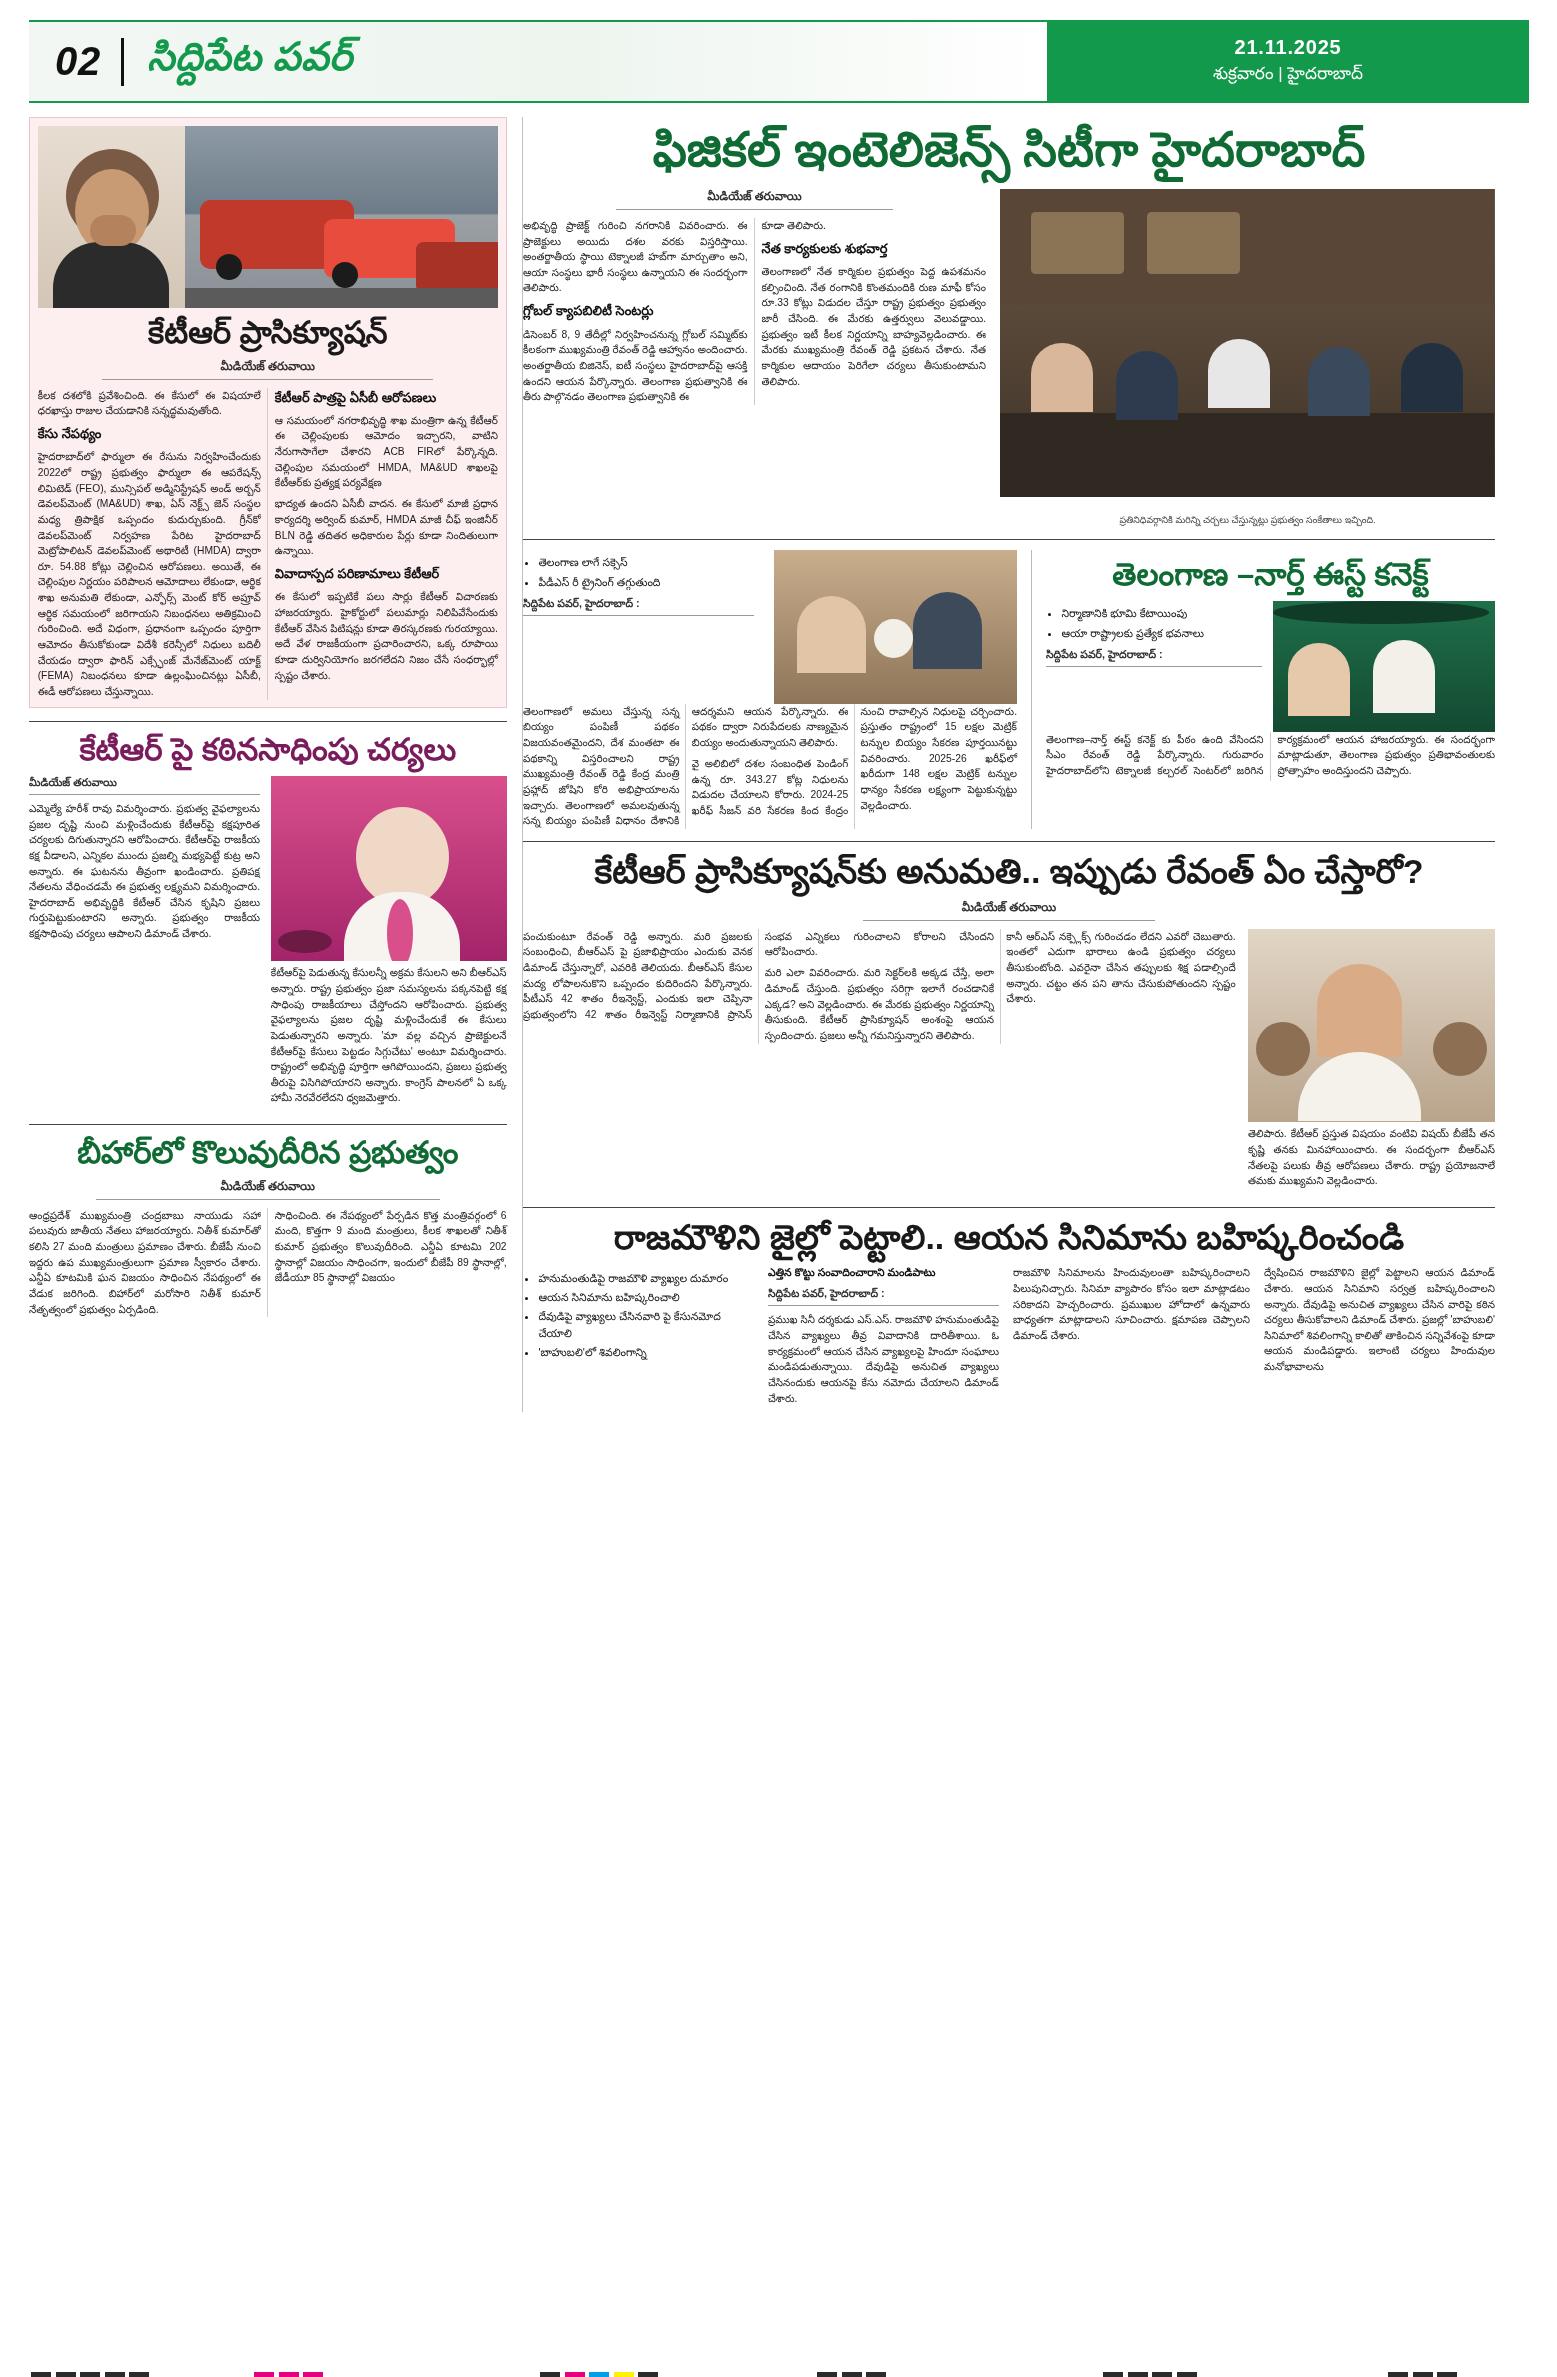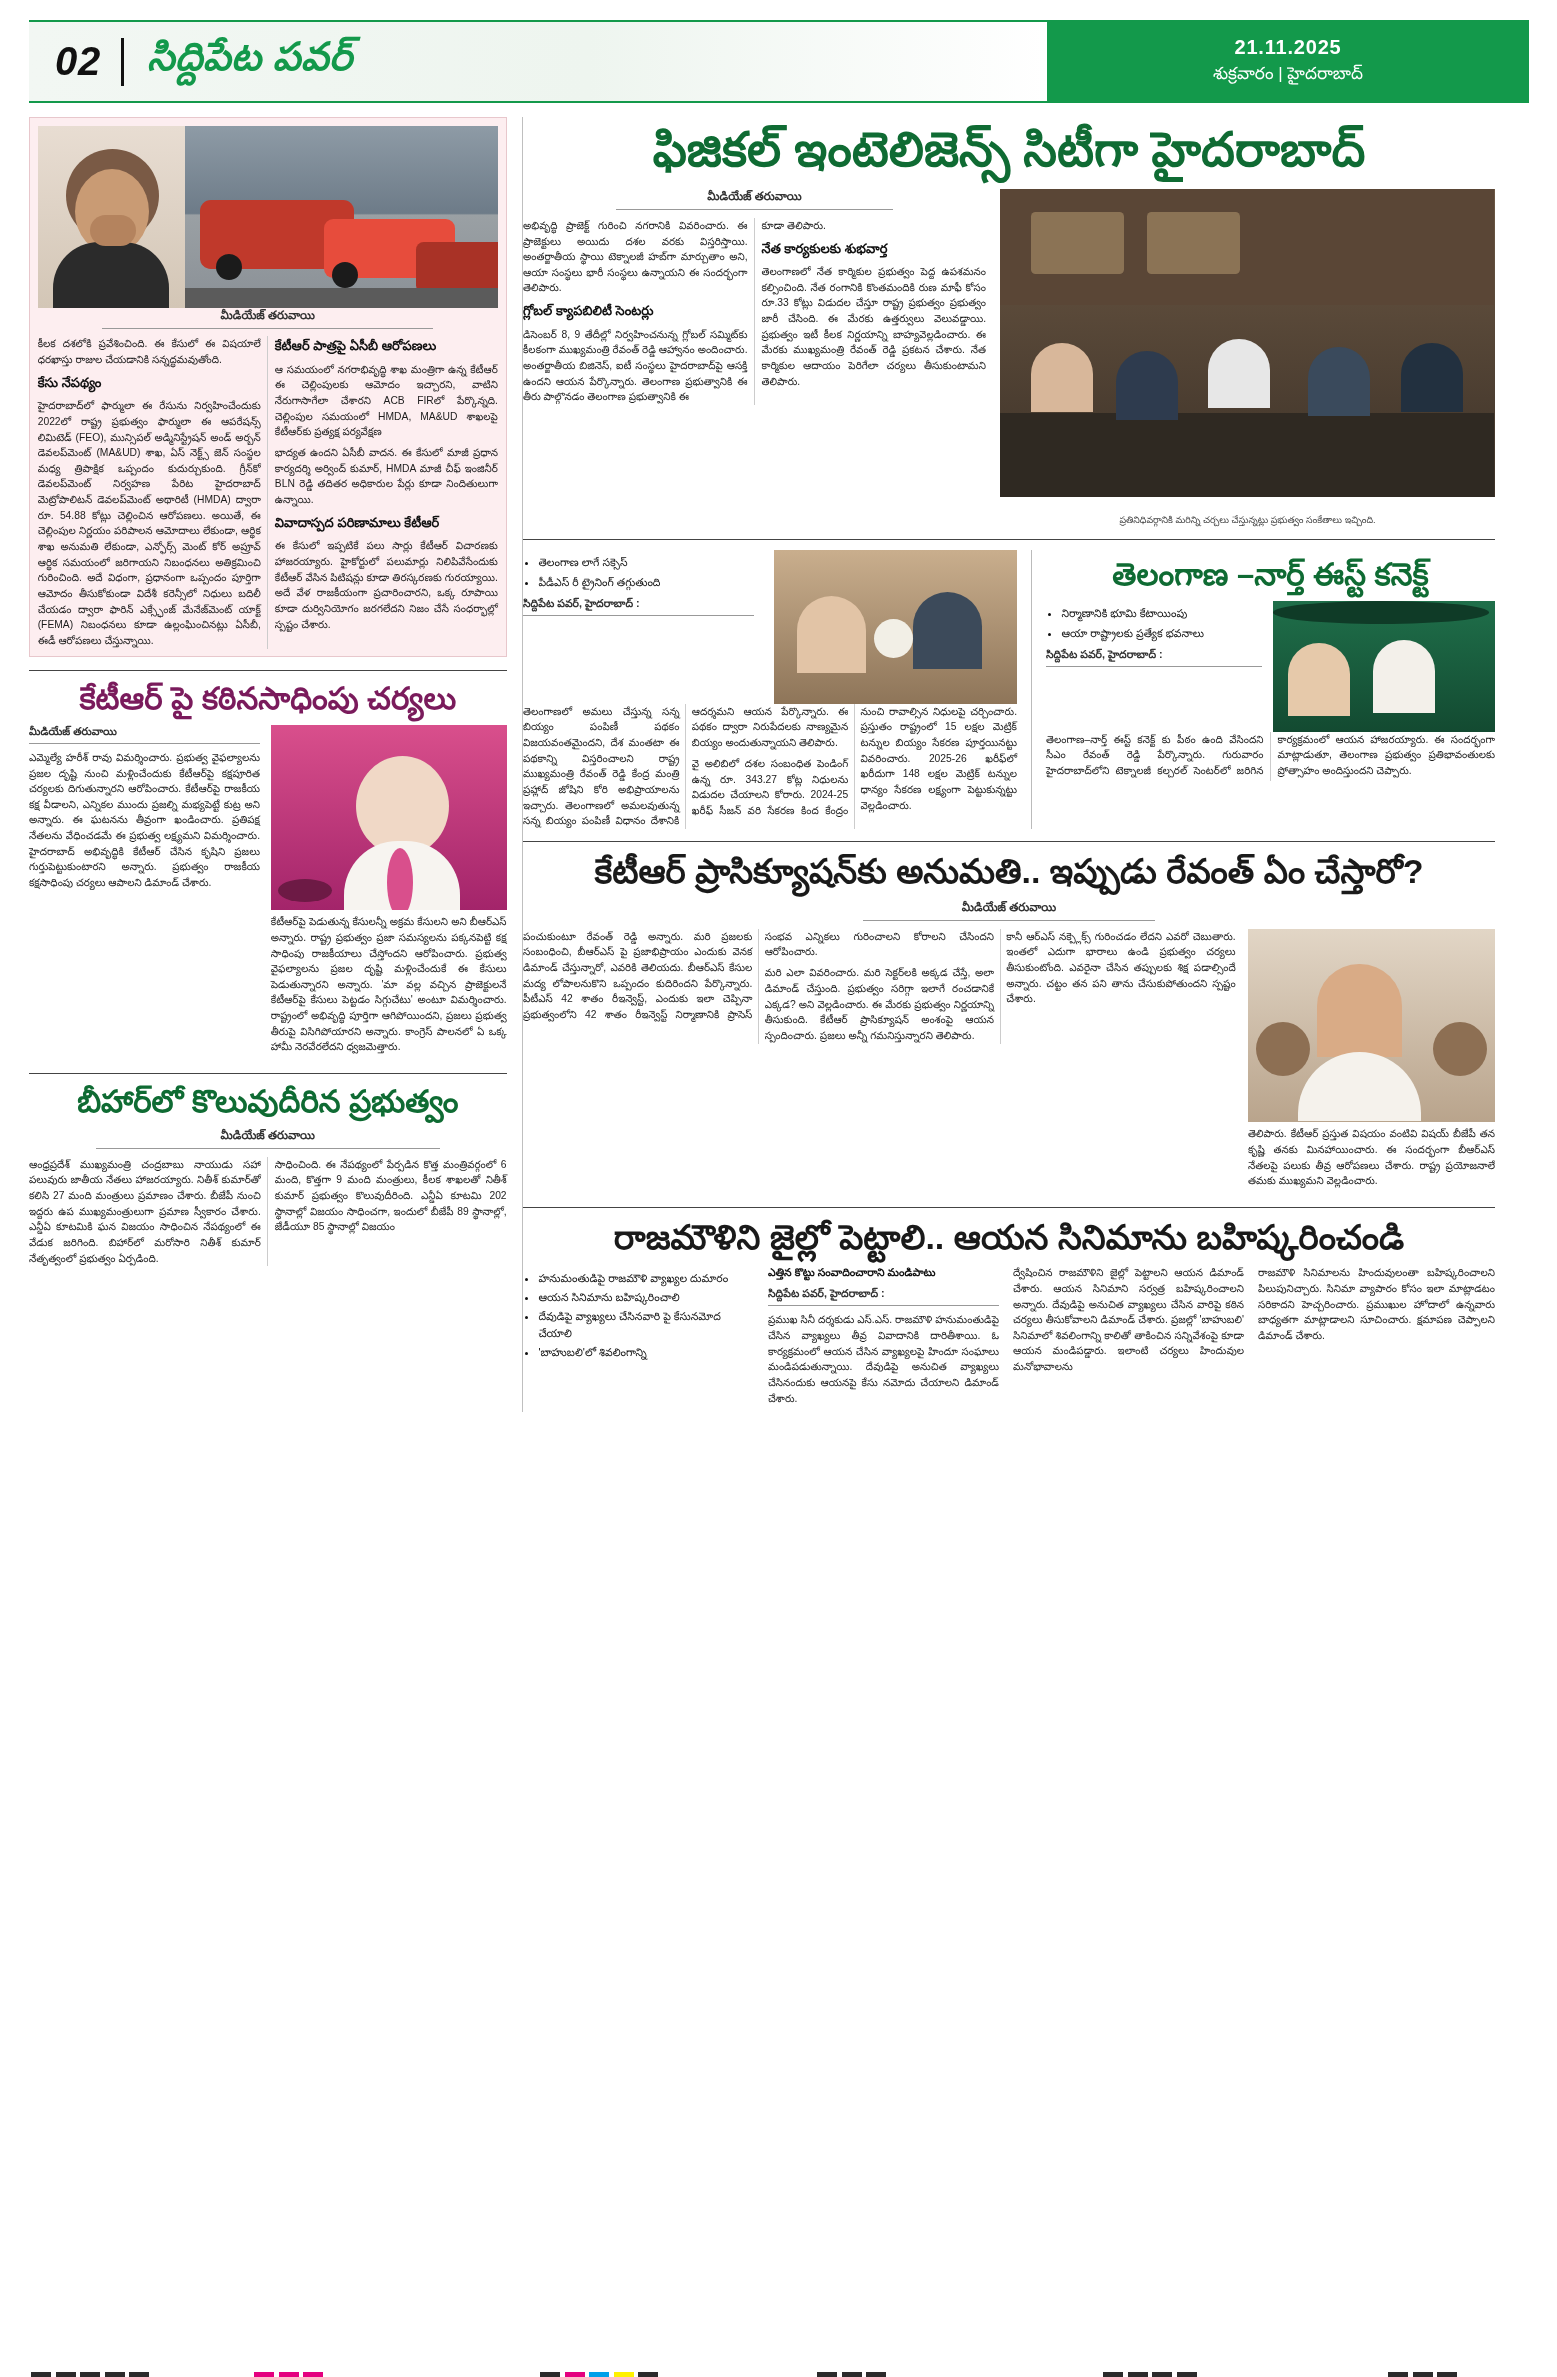--- a/index.html
+++ b/index.html
@@ -144,20 +144,21 @@
           <div class="ktr-race photo">
             <div class="p-sky" style="background:linear-gradient(180deg,#8e9ba6 0%,#6d7b88 48%,#9aa0a4 49%,#8a9096 100%)"></div>
             <div class="blob" style="width:154px;height:69px;left:15.4px;top:74px;background:#c0392b;border-radius:10.8px;"></div>
             <div class="blob" style="width:131px;height:59px;left:139px;top:93px;background:#e74c3c;border-radius:9.3px;"></div>
             <div class="blob" style="width:116px;height:51px;left:231px;top:116px;background:#a93226;border-radius:7.7px;"></div>
             <div class="blob" style="width:26px;height:26px;left:31px;top:128px;background:#1b1b1b;"></div>
             <div class="blob" style="width:26px;height:26px;left:147px;top:136px;background:#1b1b1b;"></div>
             <div class="blob" style="width:339px;height:20px;left:0;top:162px;background:#5b5b5b;border-radius:0;"></div>
           </div>
         </div>
+        <h2 class="head">కేటీఆర్ ప్రాసిక్యూషన్</h2>
         <div class="byline">మీడియేజ్ తరువాయి</div>
         <div class="body two">
           <p>కీలక దశలోకి ప్రవేశించింది. ఈ కేసులో ఈ విషయాలే ధరఖాస్తు రాజుల చేయడానికి సన్నద్ధమవుతోంది.</p>
           <p class="sub-head">కేసు నేపథ్యం</p>
           <p>హైదరాబాద్‌లో ఫార్ములా ఈ రేసును నిర్వహించేందుకు 2022లో రాష్ట్ర ప్రభుత్వం ఫార్ములా ఈ ఆపరేషన్స్ లిమిటెడ్ (FEO), మున్సిపల్ అడ్మినిస్ట్రేషన్ అండ్ అర్బన్ డెవలప్‌మెంట్ (MA&amp;UD) శాఖ, ఏస్ నెక్ట్స్ జెన్ సంస్థల మధ్య త్రిపాక్షిక ఒప్పందం కుదుర్చుకుంది. గ్రీన్‌కో డెవలప్‌మెంట్ నిర్వహణ పేరిట హైదరాబాద్ మెట్రోపాలిటన్ డెవలప్‌మెంట్ అథారిటీ (HMDA) ద్వారా రూ. 54.88 కోట్లు చెల్లించిన ఆరోపణలు. అయితే, ఈ చెల్లింపుల నిర్ణయం పరిపాలన ఆమోదాలు లేకుండా, ఆర్థిక శాఖ అనుమతి లేకుండా, ఎన్ఫోర్స్ మెంట్ కోర్ అప్రూవ్ ఆర్థిక సమయంలో జరిగాయని నిబంధనలు అతిక్రమించి గురించింది. అదే విధంగా, ప్రధానంగా ఒప్పందం పూర్తిగా ఆమోదం తీసుకోకుండా విదేశీ కరెన్సీలో నిధులు బదిలీ చేయడం ద్వారా ఫారిన్ ఎక్స్ఛేంజ్ మేనేజ్‌మెంట్ యాక్ట్ (FEMA) నిబంధనలు కూడా ఉల్లంఘించినట్లు ఏసీబీ, ఈడీ ఆరోపణలు చేస్తున్నాయి.</p>
           <p class="sub-head">కేటీఆర్ పాత్రపై ఏసీబీ ఆరోపణలు</p>
           <p>ఆ సమయంలో నగరాభివృద్ధి శాఖ మంత్రిగా ఉన్న కేటీఆర్ ఈ చెల్లింపులకు ఆమోదం ఇచ్చారని, వాటిని నేరుగాసాగేలా చేశారని ACB FIRలో పేర్కొన్నది. చెల్లింపుల సమయంలో HMDA, MA&amp;UD శాఖలపై కేటీఆర్‌కు ప్రత్యక్ష పర్యవేక్షణ</p>
           <p>భాద్యత ఉందని ఏసీబీ వాదన. ఈ కేసులో మాజీ ప్రధాన కార్యదర్శి అర్వింద్ కుమార్, HMDA మాజీ చీఫ్ ఇంజినీర్ BLN రెడ్డి తదితర అధికారుల పేర్లు కూడా నిందితులుగా ఉన్నాయి.</p>
           <p class="sub-head">వివాదాస్పద పరిణామాలు కేటీఆర్</p>
           <p>ఈ కేసులో ఇప్పటికే పలు సార్లు కేటీఆర్ విచారణకు హాజరయ్యారు. హైకోర్టులో పలుమార్లు నిలిపివేసేందుకు కేటీఆర్ వేసిన పిటిషన్లు కూడా తిరస్కరణకు గురయ్యాయి. అదే వేళ రాజకీయంగా ప్రచారించారని, ఒక్క రూపాయి కూడా దుర్వినియోగం జరగలేదని నిజం చేసే సంధర్భాల్లో స్పష్టం చేశారు.</p>
@@ -324,28 +325,28 @@
               <li>'బాహుబలి'లో శివలింగాన్ని</li>
             </ul>
           </div>
           <div style="width:231px;">
             <div style="font-size:10.8px;font-weight:bold;line-height:1.45;margin-bottom:6.2px;">ఎత్తిన కొట్టు సంవాదించారాని మండిపాటు</div>
             <div class="byline-left">సిద్దిపేట పవర్, హైదరాబాద్ :</div>
             <div class="body">
               <p>ప్రముఖ సినీ దర్శకుడు ఎస్.ఎస్. రాజమౌళి హనుమంతుడిపై చేసిన వ్యాఖ్యలు తీవ్ర వివాదానికి దారితీశాయి. ఓ కార్యక్రమంలో ఆయన చేసిన వ్యాఖ్యలపై హిందూ సంఘాలు మండిపడుతున్నాయి. దేవుడిపై అనుచిత వ్యాఖ్యలు చేసినందుకు ఆయనపై కేసు నమోదు చేయాలని డిమాండ్ చేశారు.</p>
             </div>
           </div>
+          <div style="flex:1;">
+            <div class="body">
+              <p>రాజమౌళి సినిమాలను హిందువులంతా బహిష్కరించాలని పిలుపునిచ్చారు. సినిమా వ్యాపారం కోసం ఇలా మాట్లాడటం సరికాదని హెచ్చరించారు. ప్రముఖుల హోదాలో ఉన్నవారు బాధ్యతగా మాట్లాడాలని సూచించారు. క్షమాపణ చెప్పాలని డిమాండ్ చేశారు.</p>
+            </div>
+          </div>
           <div style="width:231px;">
             <div class="body">
               <p>ద్వేషించిన రాజమౌళిని జైల్లో పెట్టాలని ఆయన డిమాండ్ చేశారు. ఆయన సినిమాని సర్వత్ర బహిష్కరించాలని అన్నారు. దేవుడిపై అనుచిత వ్యాఖ్యలు చేసిన వారిపై కఠిన చర్యలు తీసుకోవాలని డిమాండ్ చేశారు. ప్రజల్లో 'బాహుబలి' సినిమాలో శివలింగాన్ని కాలితో తాకించిన సన్నివేశంపై కూడా ఆయన మండిపడ్డారు. ఇలాంటి చర్యలు హిందువుల మనోభావాలను</p>
-            </div>
-          </div>
-          <div style="flex:1;">
-            <div class="body">
-              <p>రాజమౌళి సినిమాలను హిందువులంతా బహిష్కరించాలని పిలుపునిచ్చారు. సినిమా వ్యాపారం కోసం ఇలా మాట్లాడటం సరికాదని హెచ్చరించారు. ప్రముఖుల హోదాలో ఉన్నవారు బాధ్యతగా మాట్లాడాలని సూచించారు. క్షమాపణ చెప్పాలని డిమాండ్ చేశారు.</p>
             </div>
           </div>
         </div>
       </div>
 
     </div>
   </div>
 
   <div class="colorbar">
     <div class="cb-group" style="left:31px;">

